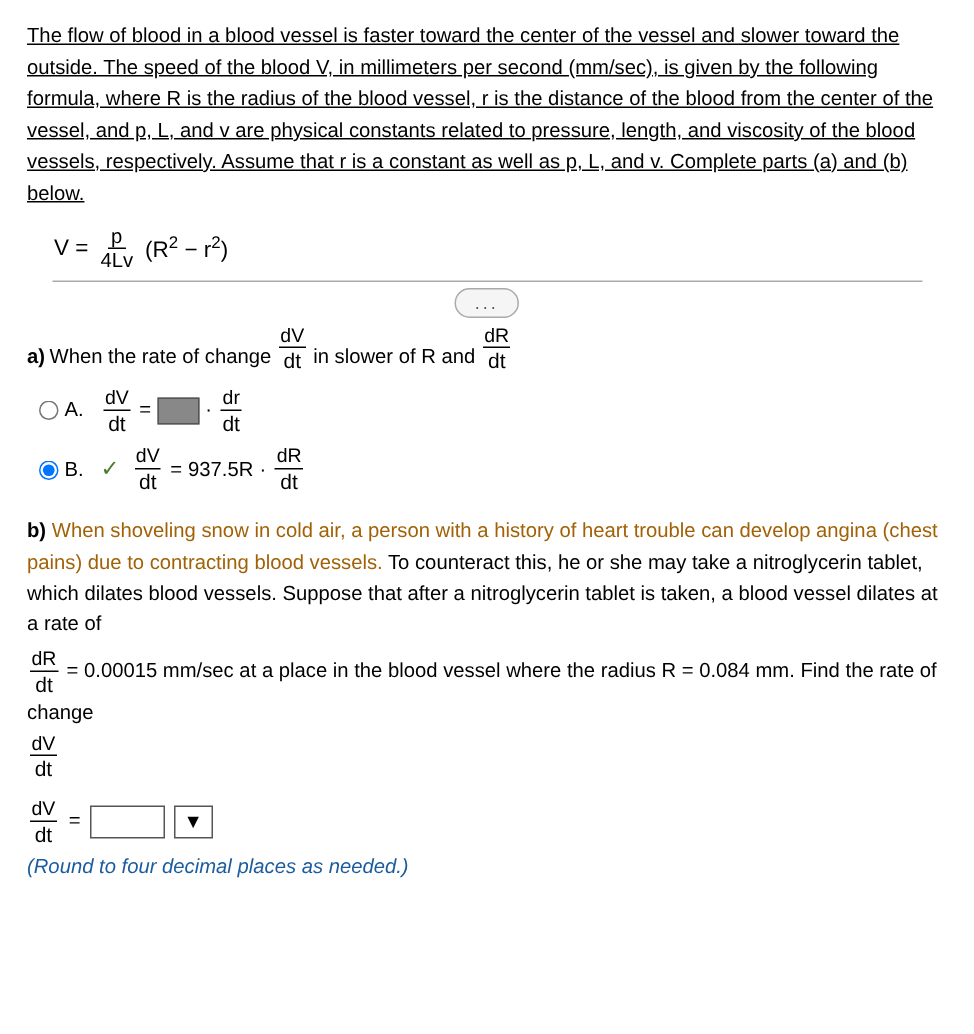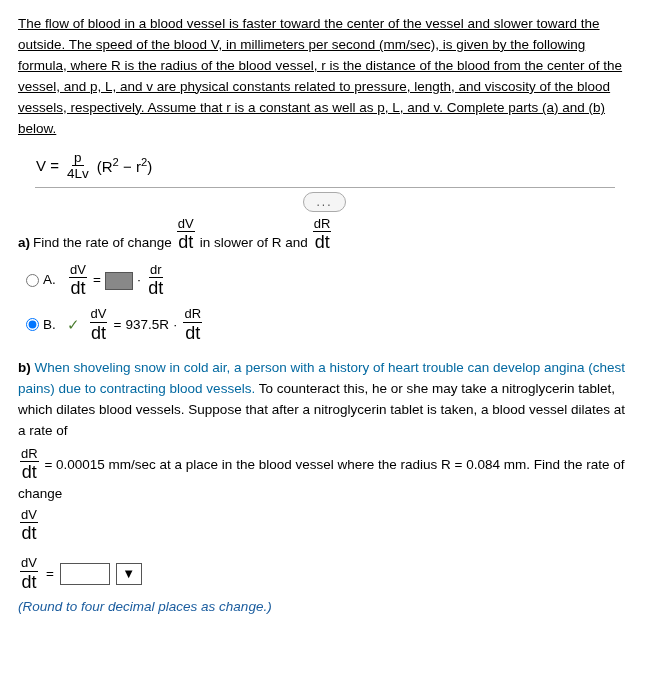--- a/index.html
+++ b/index.html
@@ -108,21 +108,21 @@
       width: 28px;
       height: 18px;
       border: 1px solid #555;
       background: #888;
       vertical-align: middle;
     }
     .part-b {
       margin-top: 14px;
       line-height: 1.55;
     }
-    .blue-text { color: #0369a1; }
+    .blue-text { color: #a16207; }
     .dv-dt-answer {
       margin-top: 10px;
       display: flex;
       align-items: center;
       gap: 6px;
     }
     .input-box {
       width: 50px;
       height: 22px;
       border: 1px solid #555;
@@ -164,21 +164,21 @@
     }
     .inline-frac .num {
       border-bottom: 1.5px solid #000;
       padding: 0 1px;
       line-height: 1.2;
       font-size: 13px;
     }
     .inline-frac .den {
       padding: 0 1px;
       line-height: 1.2;
-      font-size: 18px;
+      font-size: 14px;
     }
     .option-b-content {
       display: flex;
       align-items: center;
       gap: 4px;
     }
   </style>
 </head>
 <body>
 
@@ -199,21 +199,21 @@
   <hr class="divider-line">
 </div>
 
 <div class="dots-btn">
   <button class="dots-button">...</button>
 </div>
 
 <div class="part-a">
   <div class="instruction-line">
     <span class="part-label">a)</span>
-    <span>Find the rate of change</span>
+    <span>When the rate of change</span>
     <span class="inline-frac">
       <span class="num">dV</span>
       <span class="den">dt</span>
     </span>
     <span>in slower of R and</span>
     <span class="inline-frac">
       <span class="num">dR</span>
       <span class="den">dt</span>
     </span>
   </div>
@@ -287,14 +287,14 @@
     <span class="inline-frac">
       <span class="num">dV</span>
       <span class="den">dt</span>
     </span>
     <span>=</span>
     <input type="text" class="input-box" value="" style="">
     <div class="dropdown-box">
       <span>▼</span>
     </div>
   </div>
-  <div class="round-note">(Round to four decimal places as change.)</div>
+  <div class="round-note">(Round to four decimal places as needed.)</div>
 </div>
 
 </body></html>

